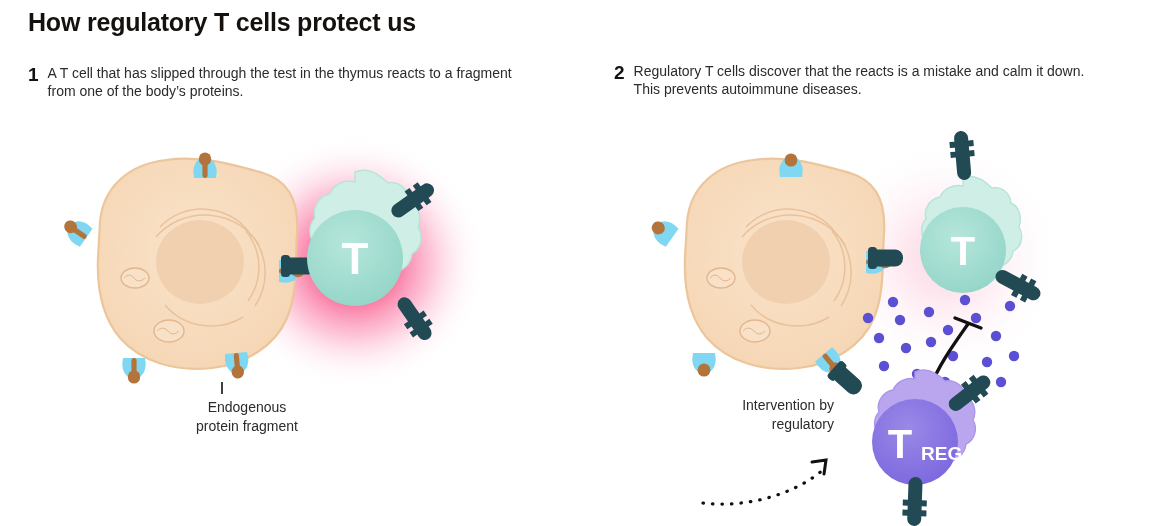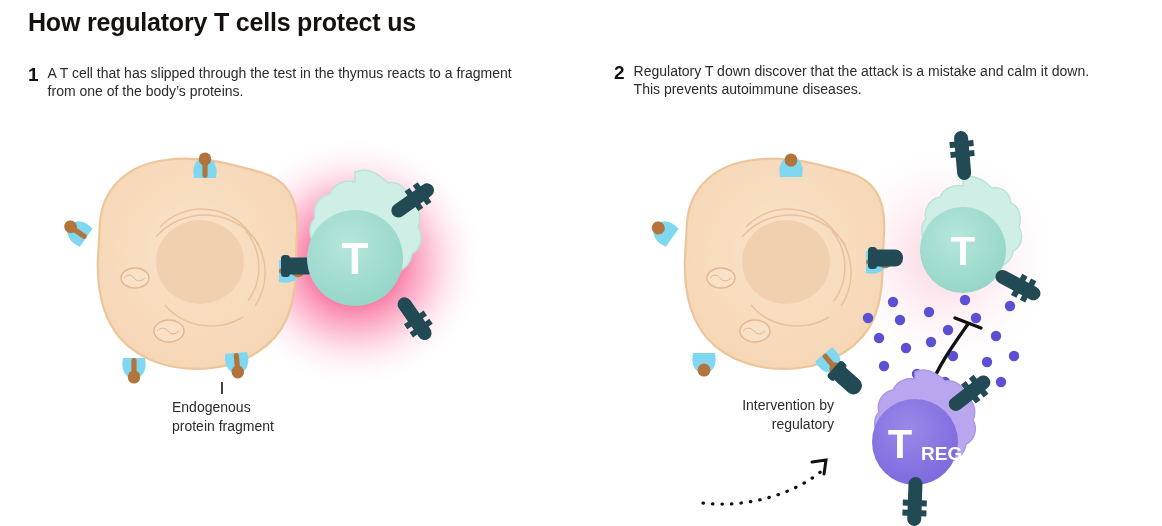--- a/index.html
+++ b/index.html
@@ -26,39 +26,40 @@
   }
   #step1{left:28px;top:64px;}
   #step2{left:614px;top:62px;}
 
   .stage{position:absolute;left:0;top:0;width:1162px;height:526px;
          pointer-events:none;}
   .stage svg{display:block;}
 
   .callout{
     position:absolute;font-size:14px;line-height:1.33;color:#2b2b2b;
+    text-align:center;
   }
   #callout1{left:172px;top:398px;width:150px;}
   #callout2{left:664px;top:396px;width:170px;text-align:right;}
 </style>
 </head>
 <body>
 
 <div class="page">
 
   <div class="title">How regulatory T cells protect us</div>
 
   <div class="step" id="step1">
     <div class="step-num">1</div>
     <div class="step-text">A T cell that has slipped through the test in the thymus reacts to a fragment from one of the body’s proteins.</div>
   </div>
 
   <div class="step" id="step2">
     <div class="step-num">2</div>
-    <div class="step-text">Regulatory T down discover that the attack is a mistake and calm it down. This prevents autoimmune diseases.</div>
+    <div class="step-text">Regulatory T cells discover that the reacts is a mistake and calm it down. This prevents autoimmune diseases.</div>
   </div>
 
   <div class="stage">
   <svg width="1162" height="526" viewBox="0 0 1162 526" xmlns="http://www.w3.org/2000/svg">
     <defs>
       <radialGradient id="glowStrong" cx="50%" cy="50%" r="50%">
         <stop offset="0%" stop-color="#f8447c" stop-opacity="0.95"></stop>
         <stop offset="32%" stop-color="#f8558a" stop-opacity="0.80"></stop>
         <stop offset="58%" stop-color="#fb87ae" stop-opacity="0.48"></stop>
         <stop offset="78%" stop-color="#fdc0d6" stop-opacity="0.22"></stop>

